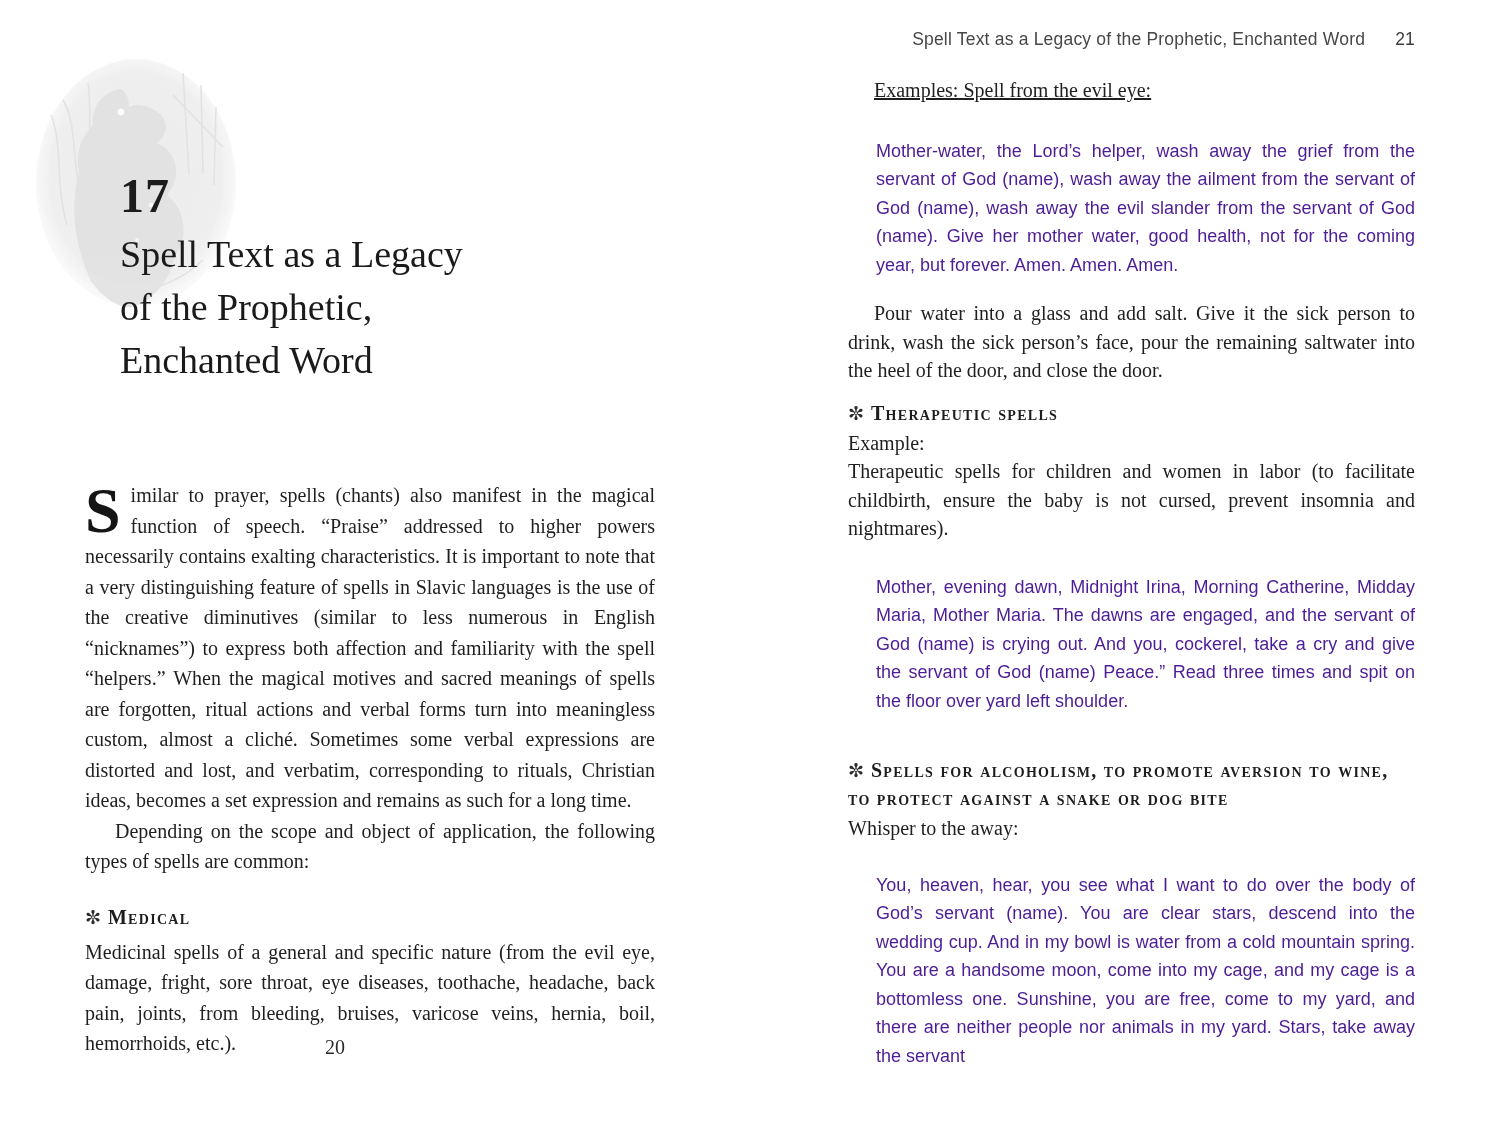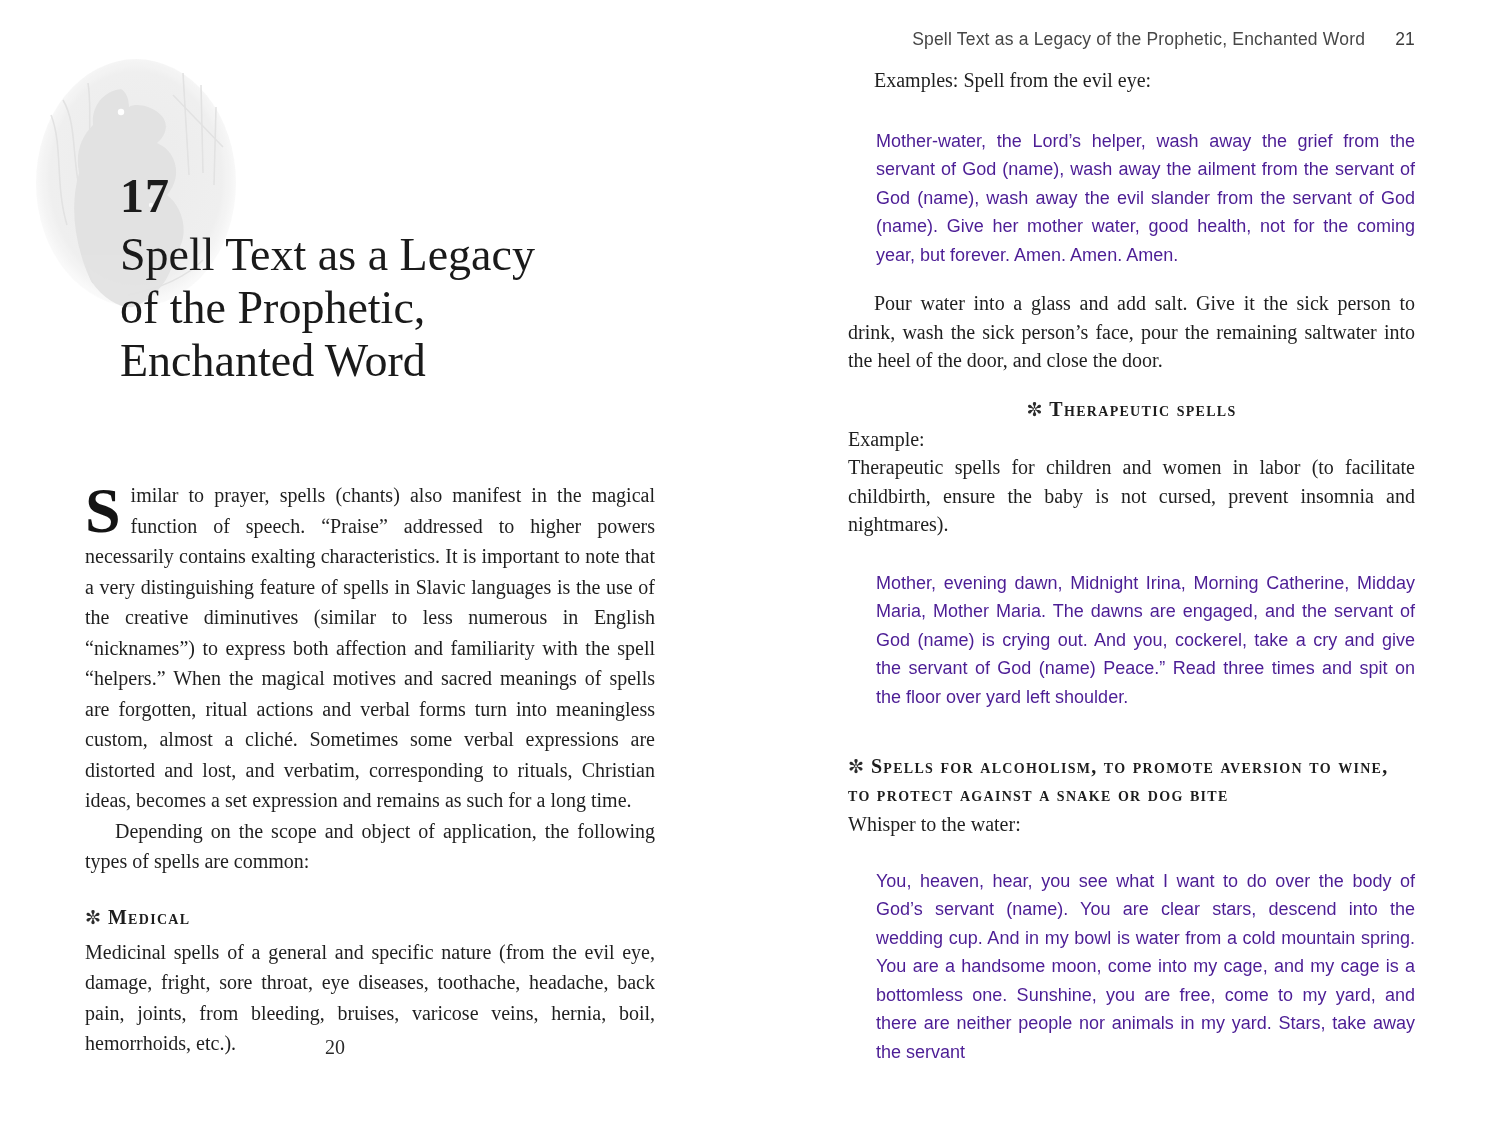--- a/index.html
+++ b/index.html
@@ -16,21 +16,21 @@
   .left-col { position: absolute; left: 85px; top: 0; width: 570px; height: 1125px; }
 
   .raven-wrap { position: absolute; left: -52px; top: 55px; width: 210px; height: 270px; opacity: 0.85; }
 
   .chapter-num {
     position: absolute; left: 35px; top: 168px;
     font-size: 48px; font-weight: bold; letter-spacing: 1px; color: #1c1c1c;
   }
   .chapter-title {
     position: absolute; left: 35px; top: 228px; width: 520px;
-    font-size: 46px; line-height: 53px; font-weight: normal; margin: 0; color: #1a1a1a;
+    font-size: 38px; line-height: 53px; font-weight: normal; margin: 0; color: #1a1a1a;
   }
   .chapter-title span { display: block; }
 
   .left-body { position: absolute; left: 0; top: 480px; width: 570px; }
   .serif-body {
     font-size: 20px; line-height: 30.5px; text-align: justify; margin: 0; color: #1f1f1f;
   }
   .dropcap {
     float: left;
     font-size: 64px; line-height: 50px; font-weight: bold;
@@ -69,24 +69,24 @@
     font-size: 20px; line-height: 28.5px; text-align: justify; margin: 0; color: #1f1f1f;
   }
   .first-indent { text-indent: 26px; }
 
   .quote {
     font-family: "Liberation Sans", sans-serif;
     font-size: 18px; line-height: 28.5px; color: #4c1d95;
     text-align: justify; margin: 0 0 0 28px;
   }
 
-  .mt-examples { margin-top: 16px; }
+  .mt-examples { margin-top: 26px; text-decoration: underline; }
   .mt-quote1 { margin-top: 32px; }
   .mt-pour { margin-top: 20px; }
-  .head-ther { margin-top: 20px; margin-bottom: 2px; text-align: center; }
+  .head-ther { margin-top: 14px; margin-bottom: 2px; }
   .mt-quote2 { margin-top: 30px; }
   .head-alco { margin-top: 42px; margin-bottom: 2px; line-height: 27.5px; }
   .mt-quote3 { margin-top: 28px; }
   .example-label { margin: 0; }
 </style>
 </head>
 <body>
 
 <div class="spread">
 
@@ -159,18 +159,18 @@
 
     <h3 class="section-head head-ther"><span class="ast">✼</span><span>Therapeutic spells</span></h3>
 
     <p class="r-serif example-label">Example:</p>
     <p class="r-serif">Therapeutic spells for children and women in labor (to facilitate childbirth, ensure the baby is not cursed, prevent insomnia and nightmares).</p>
 
     <p class="quote mt-quote2">Mother, evening dawn, Midnight Irina, Morning Catherine, Midday Maria, Mother Maria. The dawns are engaged, and the servant of God (name) is crying out. And you, cockerel, take a cry and give the servant of God (name) Peace.” Read three times and spit on the floor over yard left shoulder.</p>
 
     <h3 class="section-head head-alco"><span class="ast">✼</span><span>Spells for alcoholism, to promote aversion to wine, to protect against a snake or dog bite</span></h3>
 
-    <p class="r-serif">Whisper to the water:</p>
+    <p class="r-serif">Whisper to the away:</p>
 
     <p class="quote mt-quote3">You, heaven, hear, you see what I want to do over the body of God’s servant (name). You are clear stars, descend into the wedding cup. And in my bowl is water from a cold mountain spring. You are a handsome moon, come into my cage, and my cage is a bottomless one. Sunshine, you are free, come to my yard, and there are neither people nor animals in my yard. Stars, take away the servant</p>
   </div>
 
 </div>
 
 </body></html>

